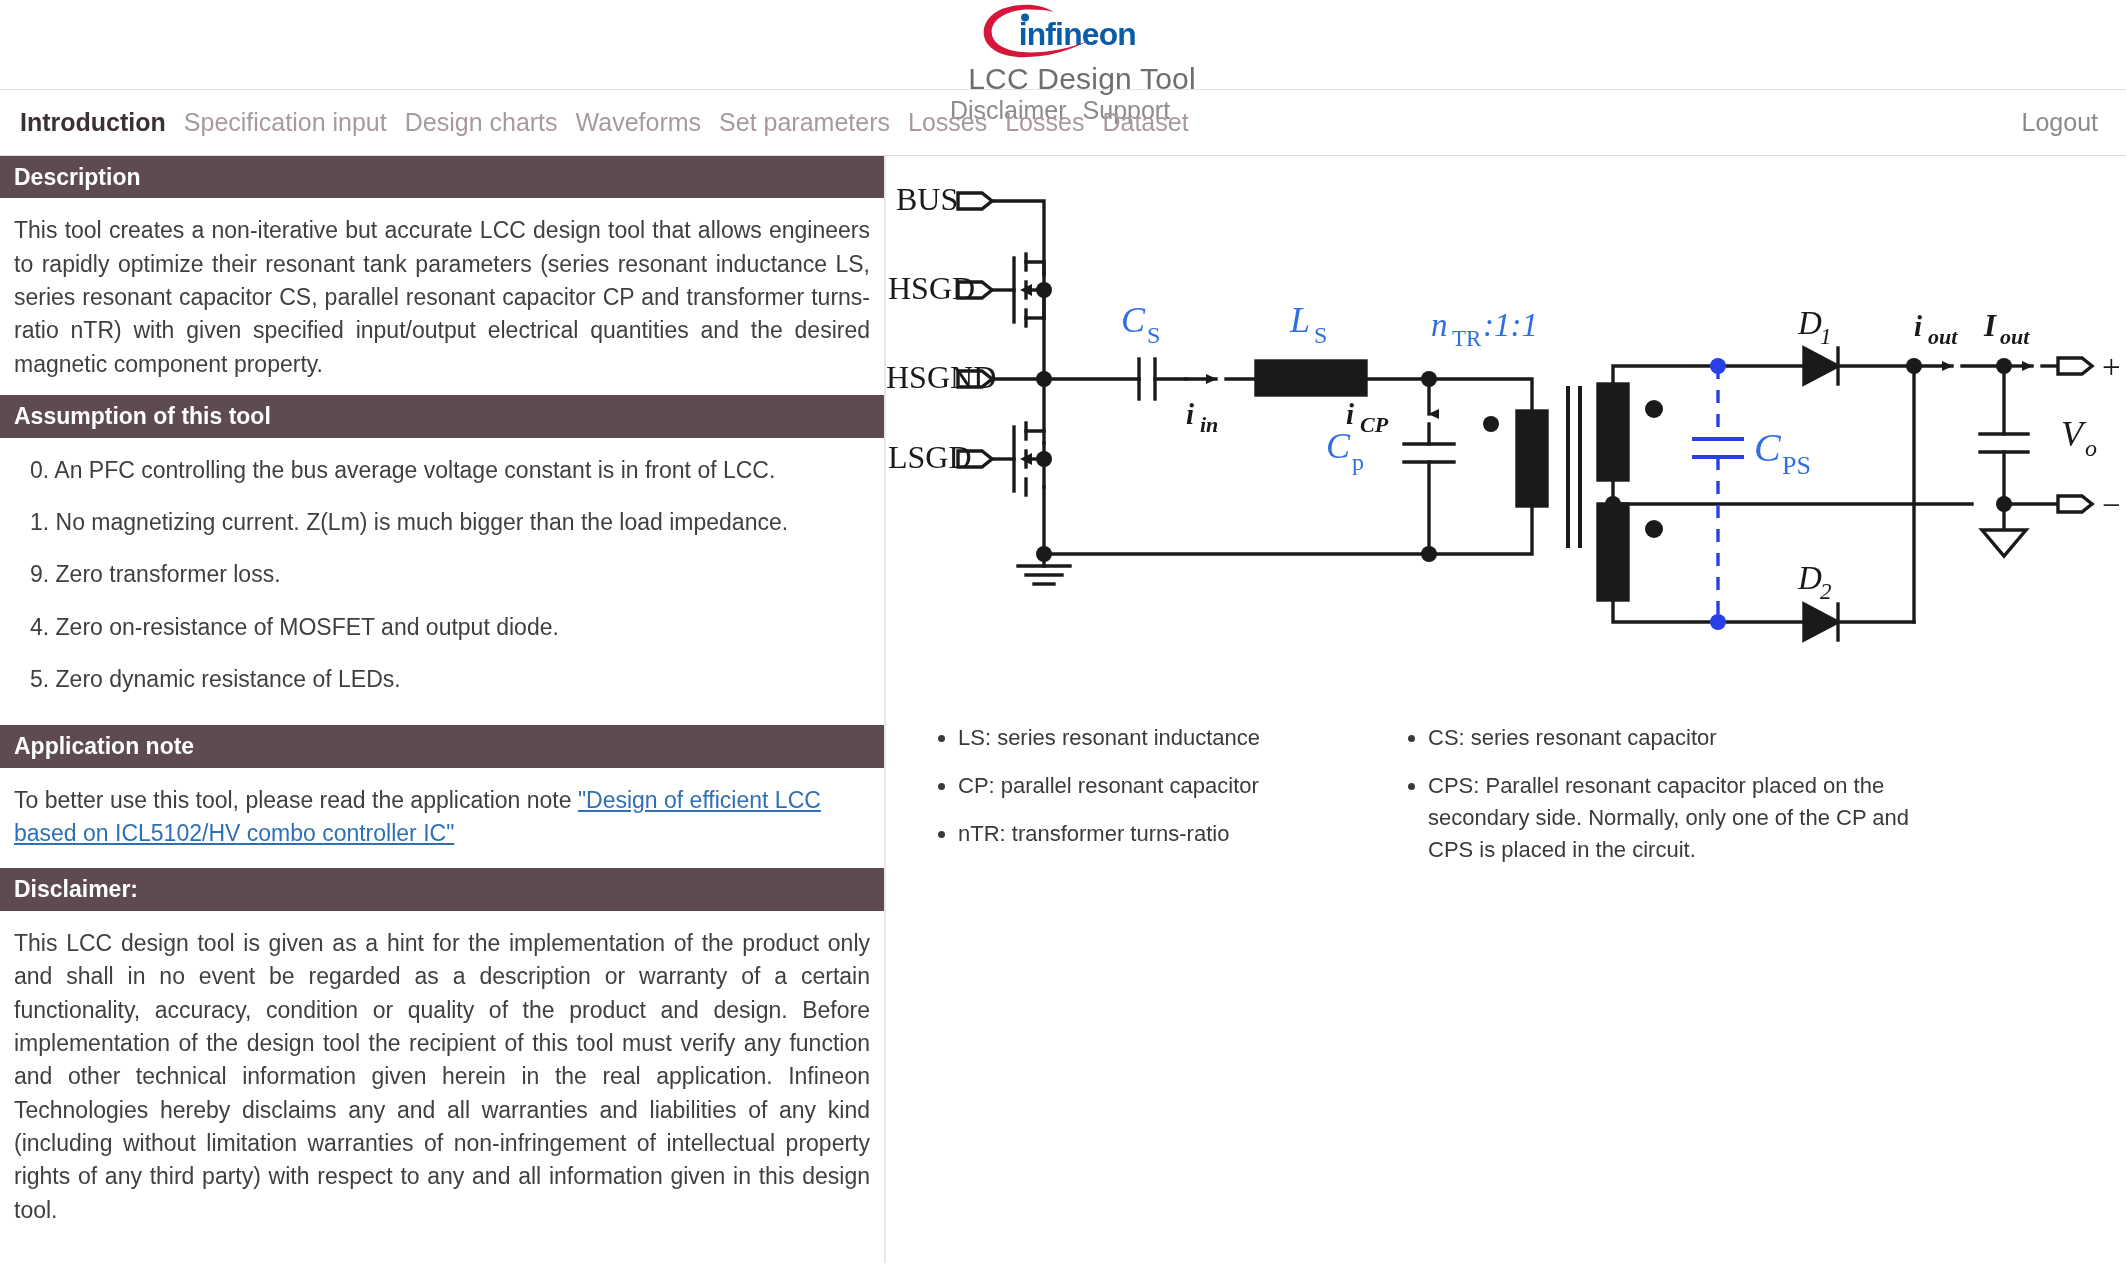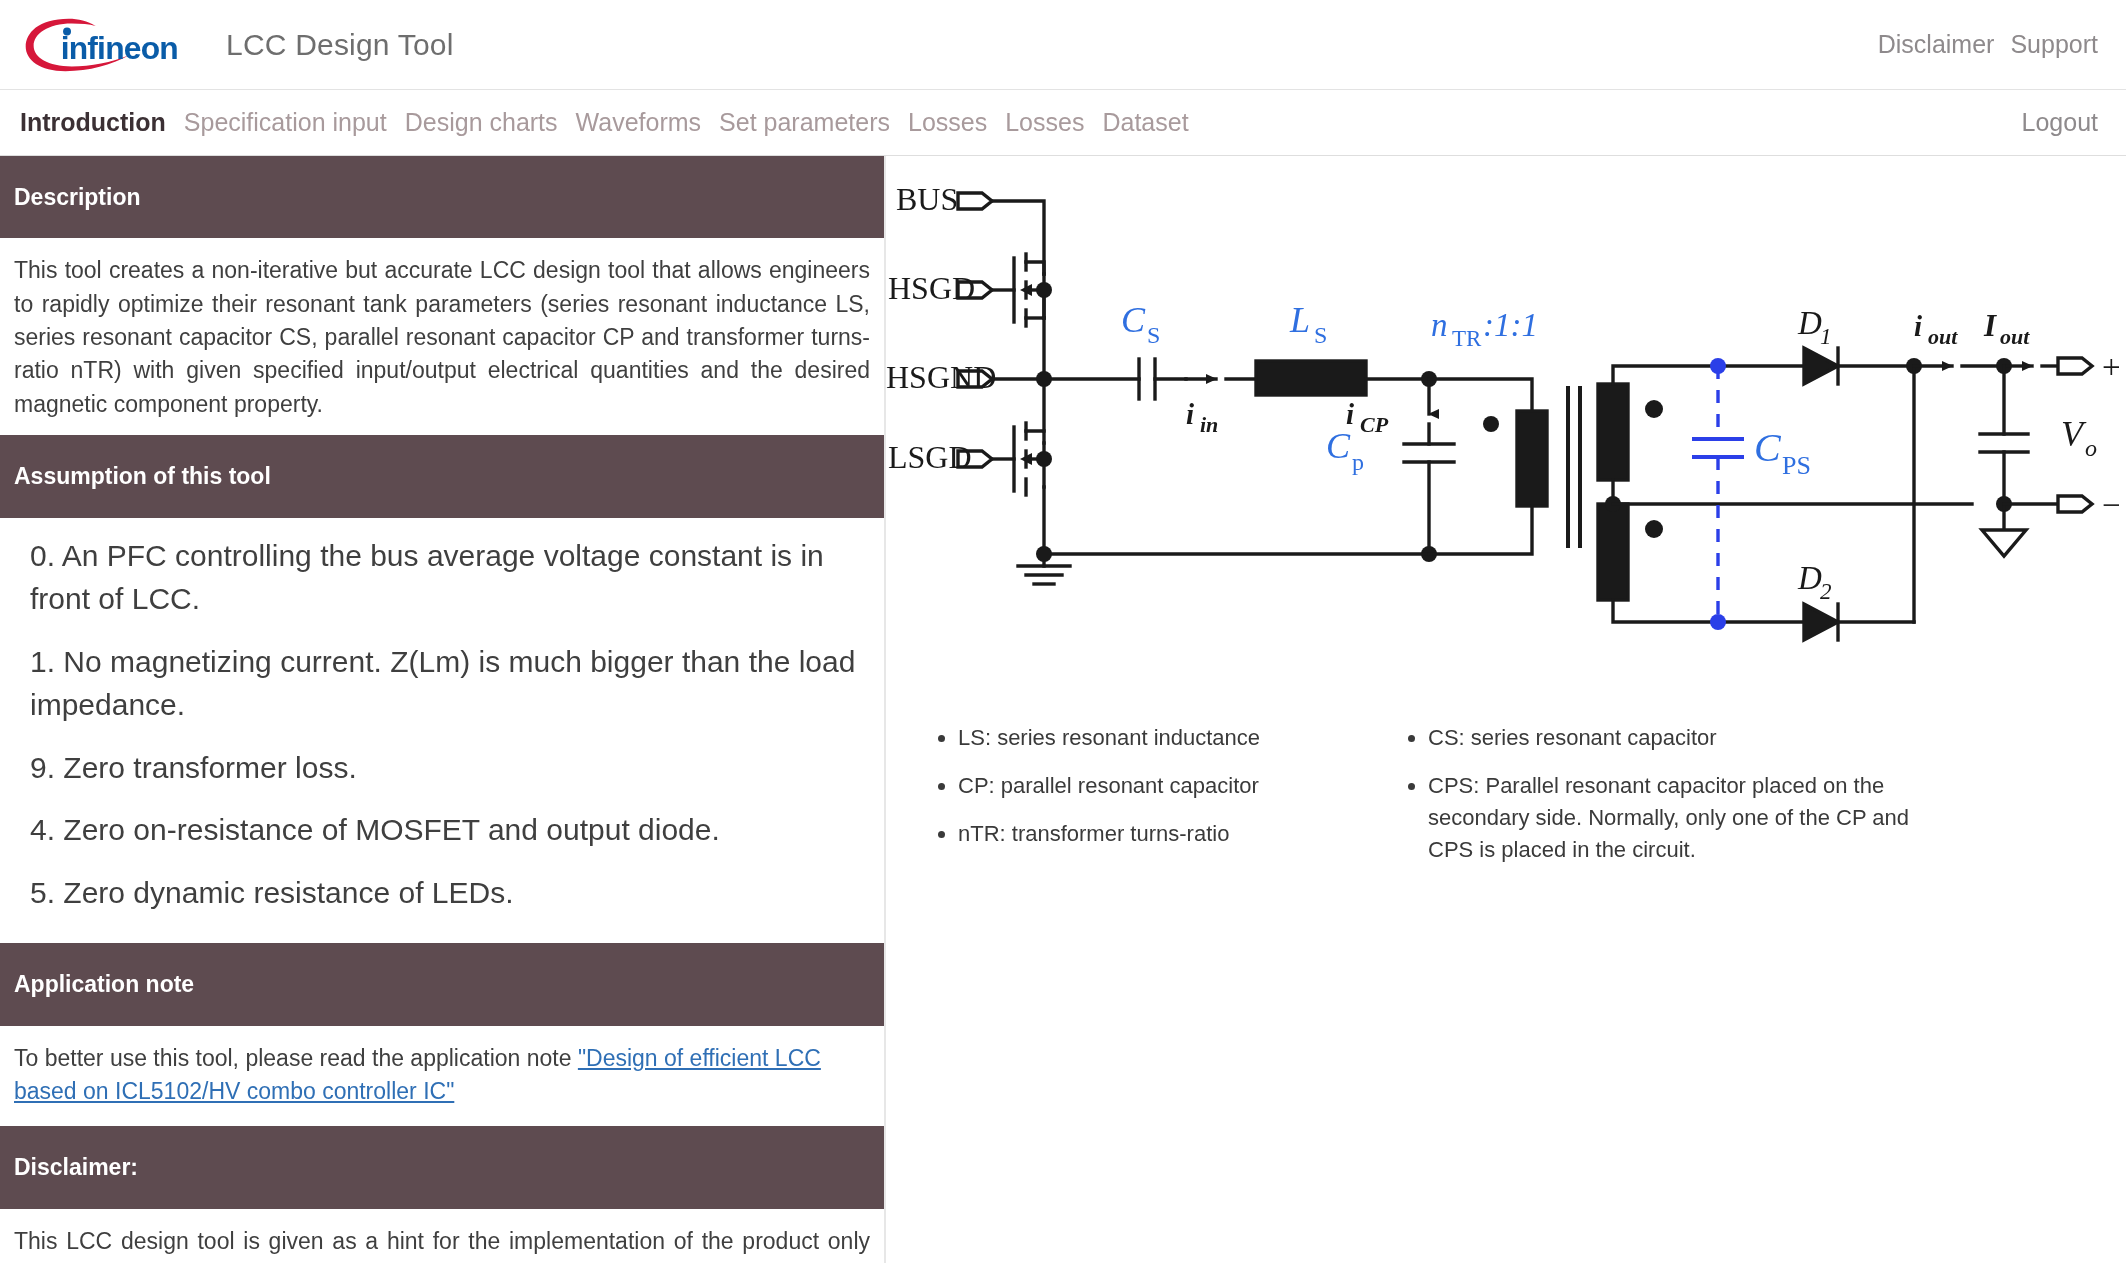--- a/index.html
+++ b/index.html
@@ -12,20 +12,21 @@
   }
 
   
   .header {
     height: 90px;
     display: flex;
     align-items: center;
     padding: 0 28px 0 22px;
     background: #ffffff;
     border-bottom: 1px solid #e3e3e3;
+    flex-direction: column;
   }
   .logo-wrap { width: 160px; height: 62px; flex: 0 0 auto; }
   .app-title {
     margin-left: 44px;
     font-size: 30px;
     color: #6e6e6e;
     letter-spacing: .2px;
     white-space: nowrap;
   }
   .header-spacer { flex: 1 1 auto; }
@@ -81,40 +82,40 @@
     background: #fff;
     position: relative;
   }
 
   
   .panel-head {
     background: #5e4b50;
     color: #ffffff;
     font-size: 23px;
     font-weight: bold;
-    padding: 28px 14px;
+    padding: 8px 14px;
     line-height: 1.15;
   }
   .panel-body {
     padding: 16px 14px 10px 14px;
     font-size: 23px;
     color: #3f3f3f;
     line-height: 1.45;
     border-radius: 6px;
   }
   .panel-body p {
     margin: 0 0 4px 0;
     text-align: justify;
   }
   .assume-list {
     margin: 0; padding: 0;
     list-style: none;
   }
   .assume-list li {
-    font-size: 30px;
+    font-size: 23px;
     color: #3f3f3f;
     margin: 0 0 19px 16px;
   }
   .appnote-body { padding: 16px 14px 18px 14px; }
   .appnote-body .txt {
     font-size: 23px; color: #3f3f3f; line-height: 1.45; text-align: left;
   }
   .appnote-link {
     color: #2f6fb5;
     text-decoration: underline;

